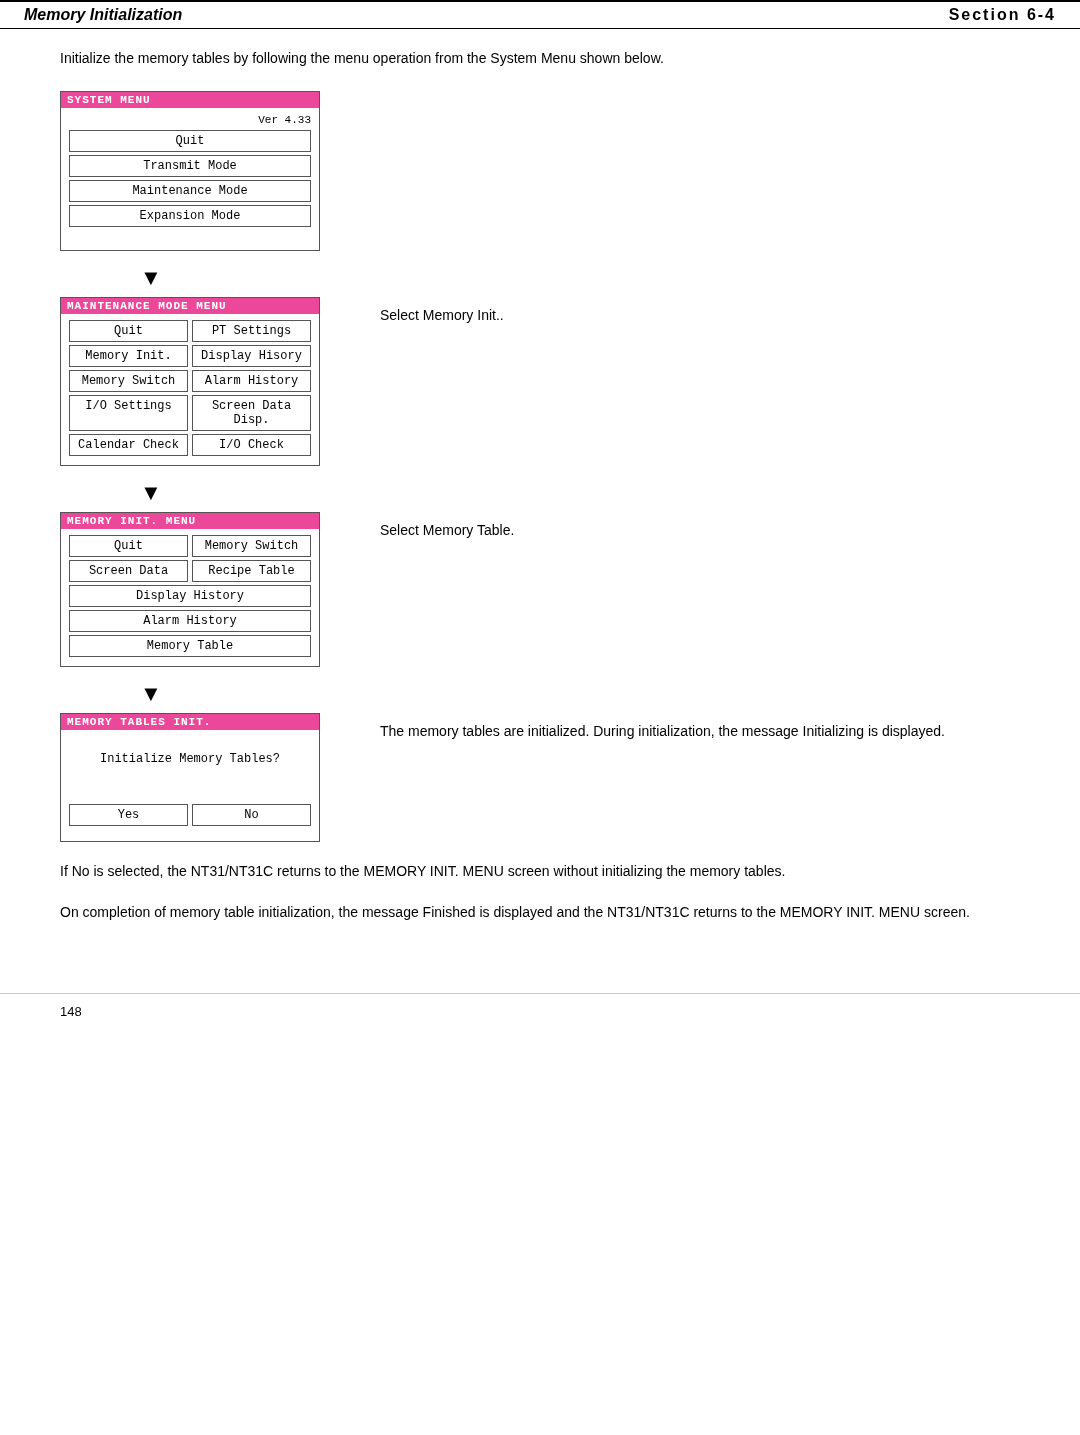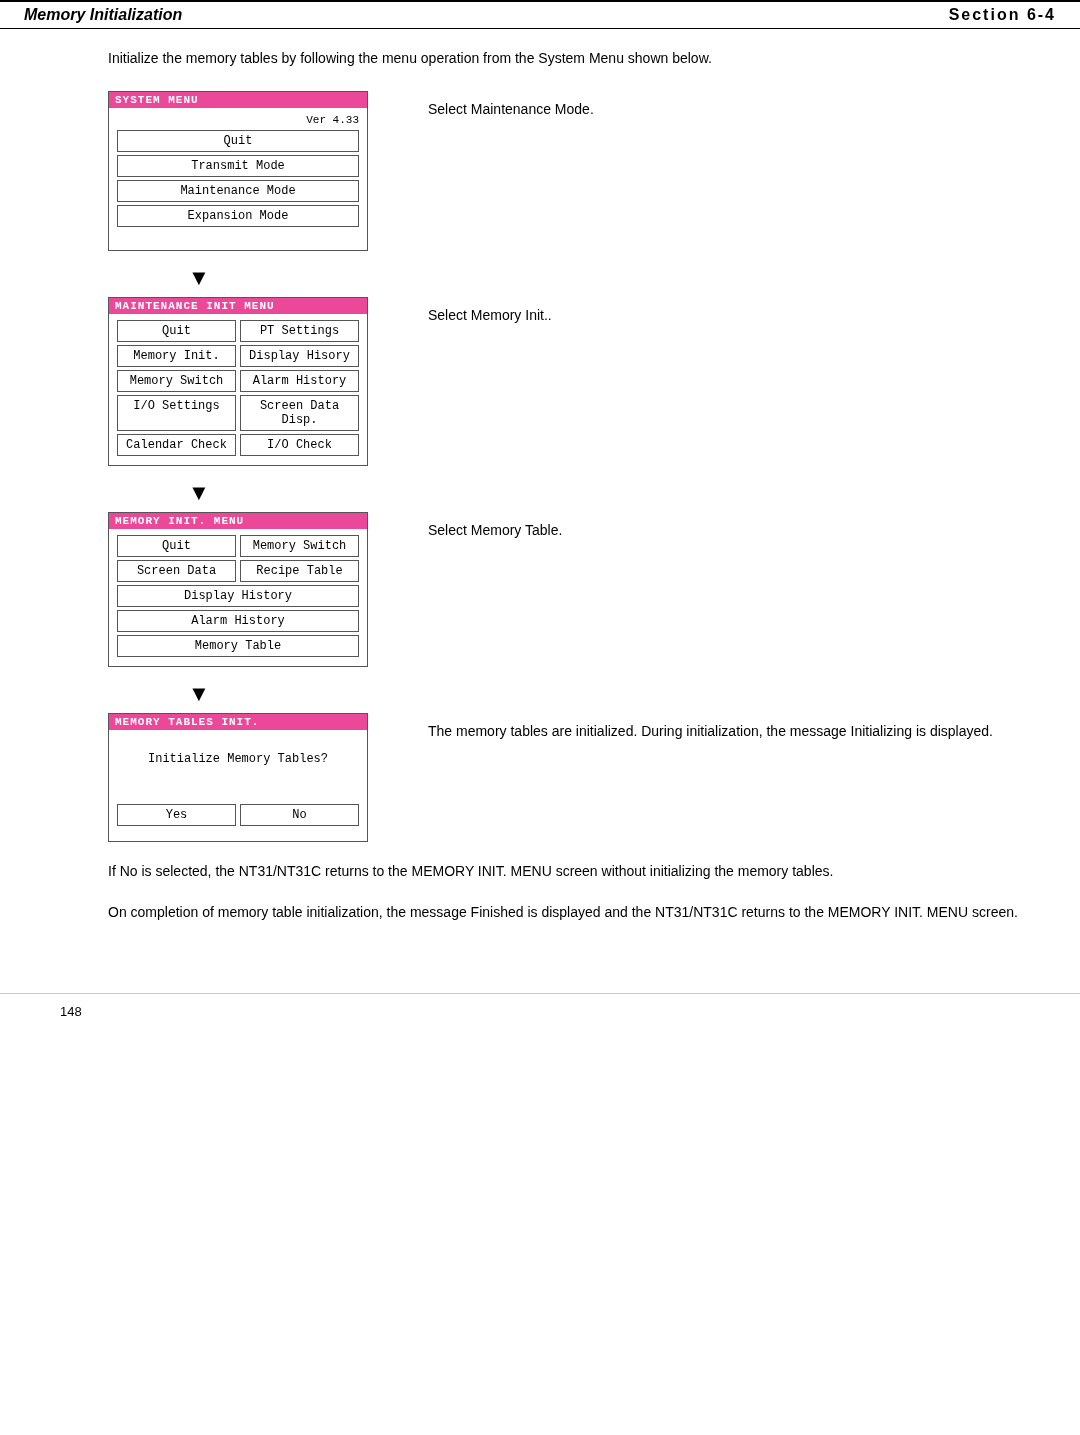--- a/index.html
+++ b/index.html
@@ -29,21 +29,20 @@
     }
     .page-header .right-title {
       font-size: 16px;
       font-weight: bold;
       letter-spacing: 2px;
     }
 
     
     .content {
       padding: 0 60px 40px 60px;
-      margin-left: 48px;
     }
 
     .intro-text {
       font-size: 14px;
       line-height: 1.6;
       margin-bottom: 22px;
     }
 
     
     .step-row {
@@ -180,33 +179,30 @@
         <div class="menu-body">
           <div class="menu-version">Ver 4.33</div>
           <div class="menu-btn">Quit</div>
           <div class="menu-btn">Transmit Mode</div>
           <div class="menu-btn">Maintenance Mode</div>
           <div class="menu-btn">Expansion Mode</div>
           <div style="height:14px;"></div>
         </div>
       </div>
     </div>
-    <div class="desc-col">
-      <p>Select Maintenance Mode.</p>
-    </div>
   </div>
 
   <div class="arrow-row">
     <span class="arrow-down">▼</span>
   </div>
 
   <div class="step-row">
     <div class="diagram-col">
       <div class="menu-box">
-        <div class="menu-title-bar">MAINTENANCE INIT MENU</div>
+        <div class="menu-title-bar">MAINTENANCE MODE MENU</div>
         <div class="menu-body">
           <div class="menu-btn-row">
             <div class="menu-btn-half">Quit</div>
             <div class="menu-btn-half">PT Settings</div>
           </div>
           <div class="menu-btn-row">
             <div class="menu-btn-half">Memory Init.</div>
             <div class="menu-btn-half">Display Hisory</div>
           </div>
           <div class="menu-btn-row">

